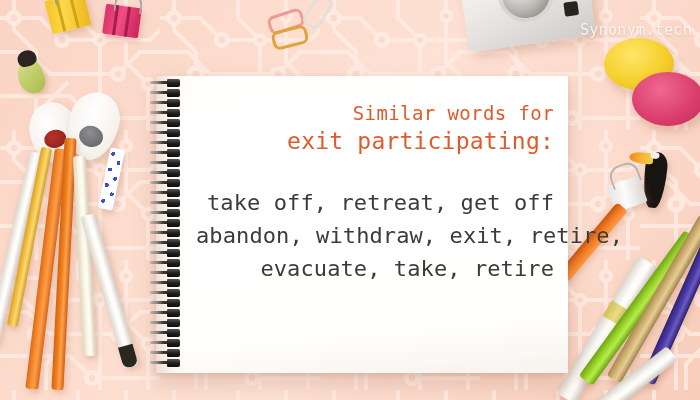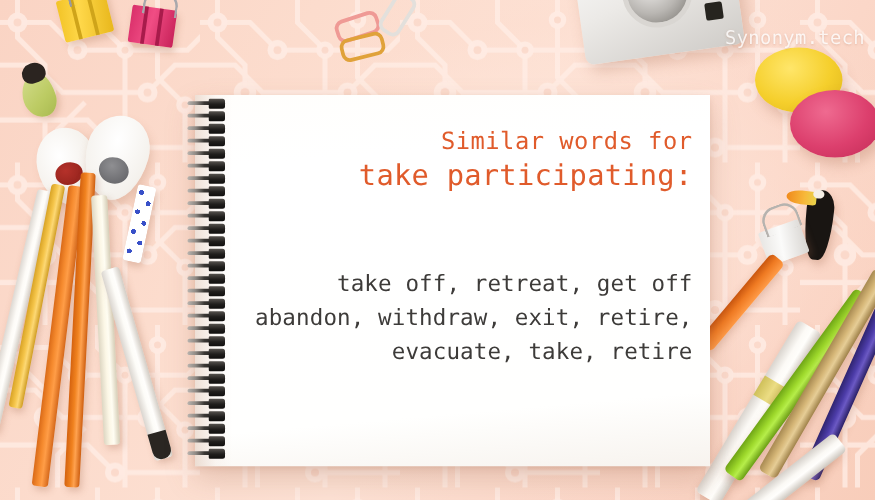--- a/index.html
+++ b/index.html
@@ -408,23 +408,23 @@
   .title-line {
     font-family: "DejaVu Sans Mono", monospace;
     color: #e05b2b;
     line-height: 1.18;
     white-space: nowrap;
   }
   #title-1 { font-size: 19px; letter-spacing: 0.4px; }
   #title-2 { font-size: 23px; letter-spacing: 0.2px; margin-top: 4px; }
 
   #synonyms {
-    margin-top: 58px;
+    margin-top: 30px;
     font-family: "DejaVu Sans Mono", monospace;
-    font-size: 18px;
+    font-size: 22px;
     color: #3d3b39;
     line-height: 1.52;
     letter-spacing: 0.1px;
   }
   .syn-line { white-space: nowrap; }
 
   
   #watermark {
     position: absolute;
     right: 8px;
@@ -517,21 +517,21 @@
   <div class="obj marker mk-green"></div>
   <div class="obj marker mk-tan"></div>
   <div class="obj marker mk-purple"></div>
   <div class="obj marker mk-white2"></div>
 
   <div id="notebook">
     <div id="page-shade"></div>
 
     <div id="page-content">
       <div class="title-line" id="title-1">Similar words for</div>
-      <div class="title-line" id="title-2">take participating:</div>
+      <div class="title-line" id="title-2">exit participating:</div>
 
       <div id="synonyms">
         <div class="syn-line">take off, retreat, get off</div>
         <div class="syn-line">abandon, withdraw, exit, retire,</div>
         <div class="syn-line">evacuate, take, retire</div>
       </div>
     </div>
   </div>
 
   <div id="spiral">

